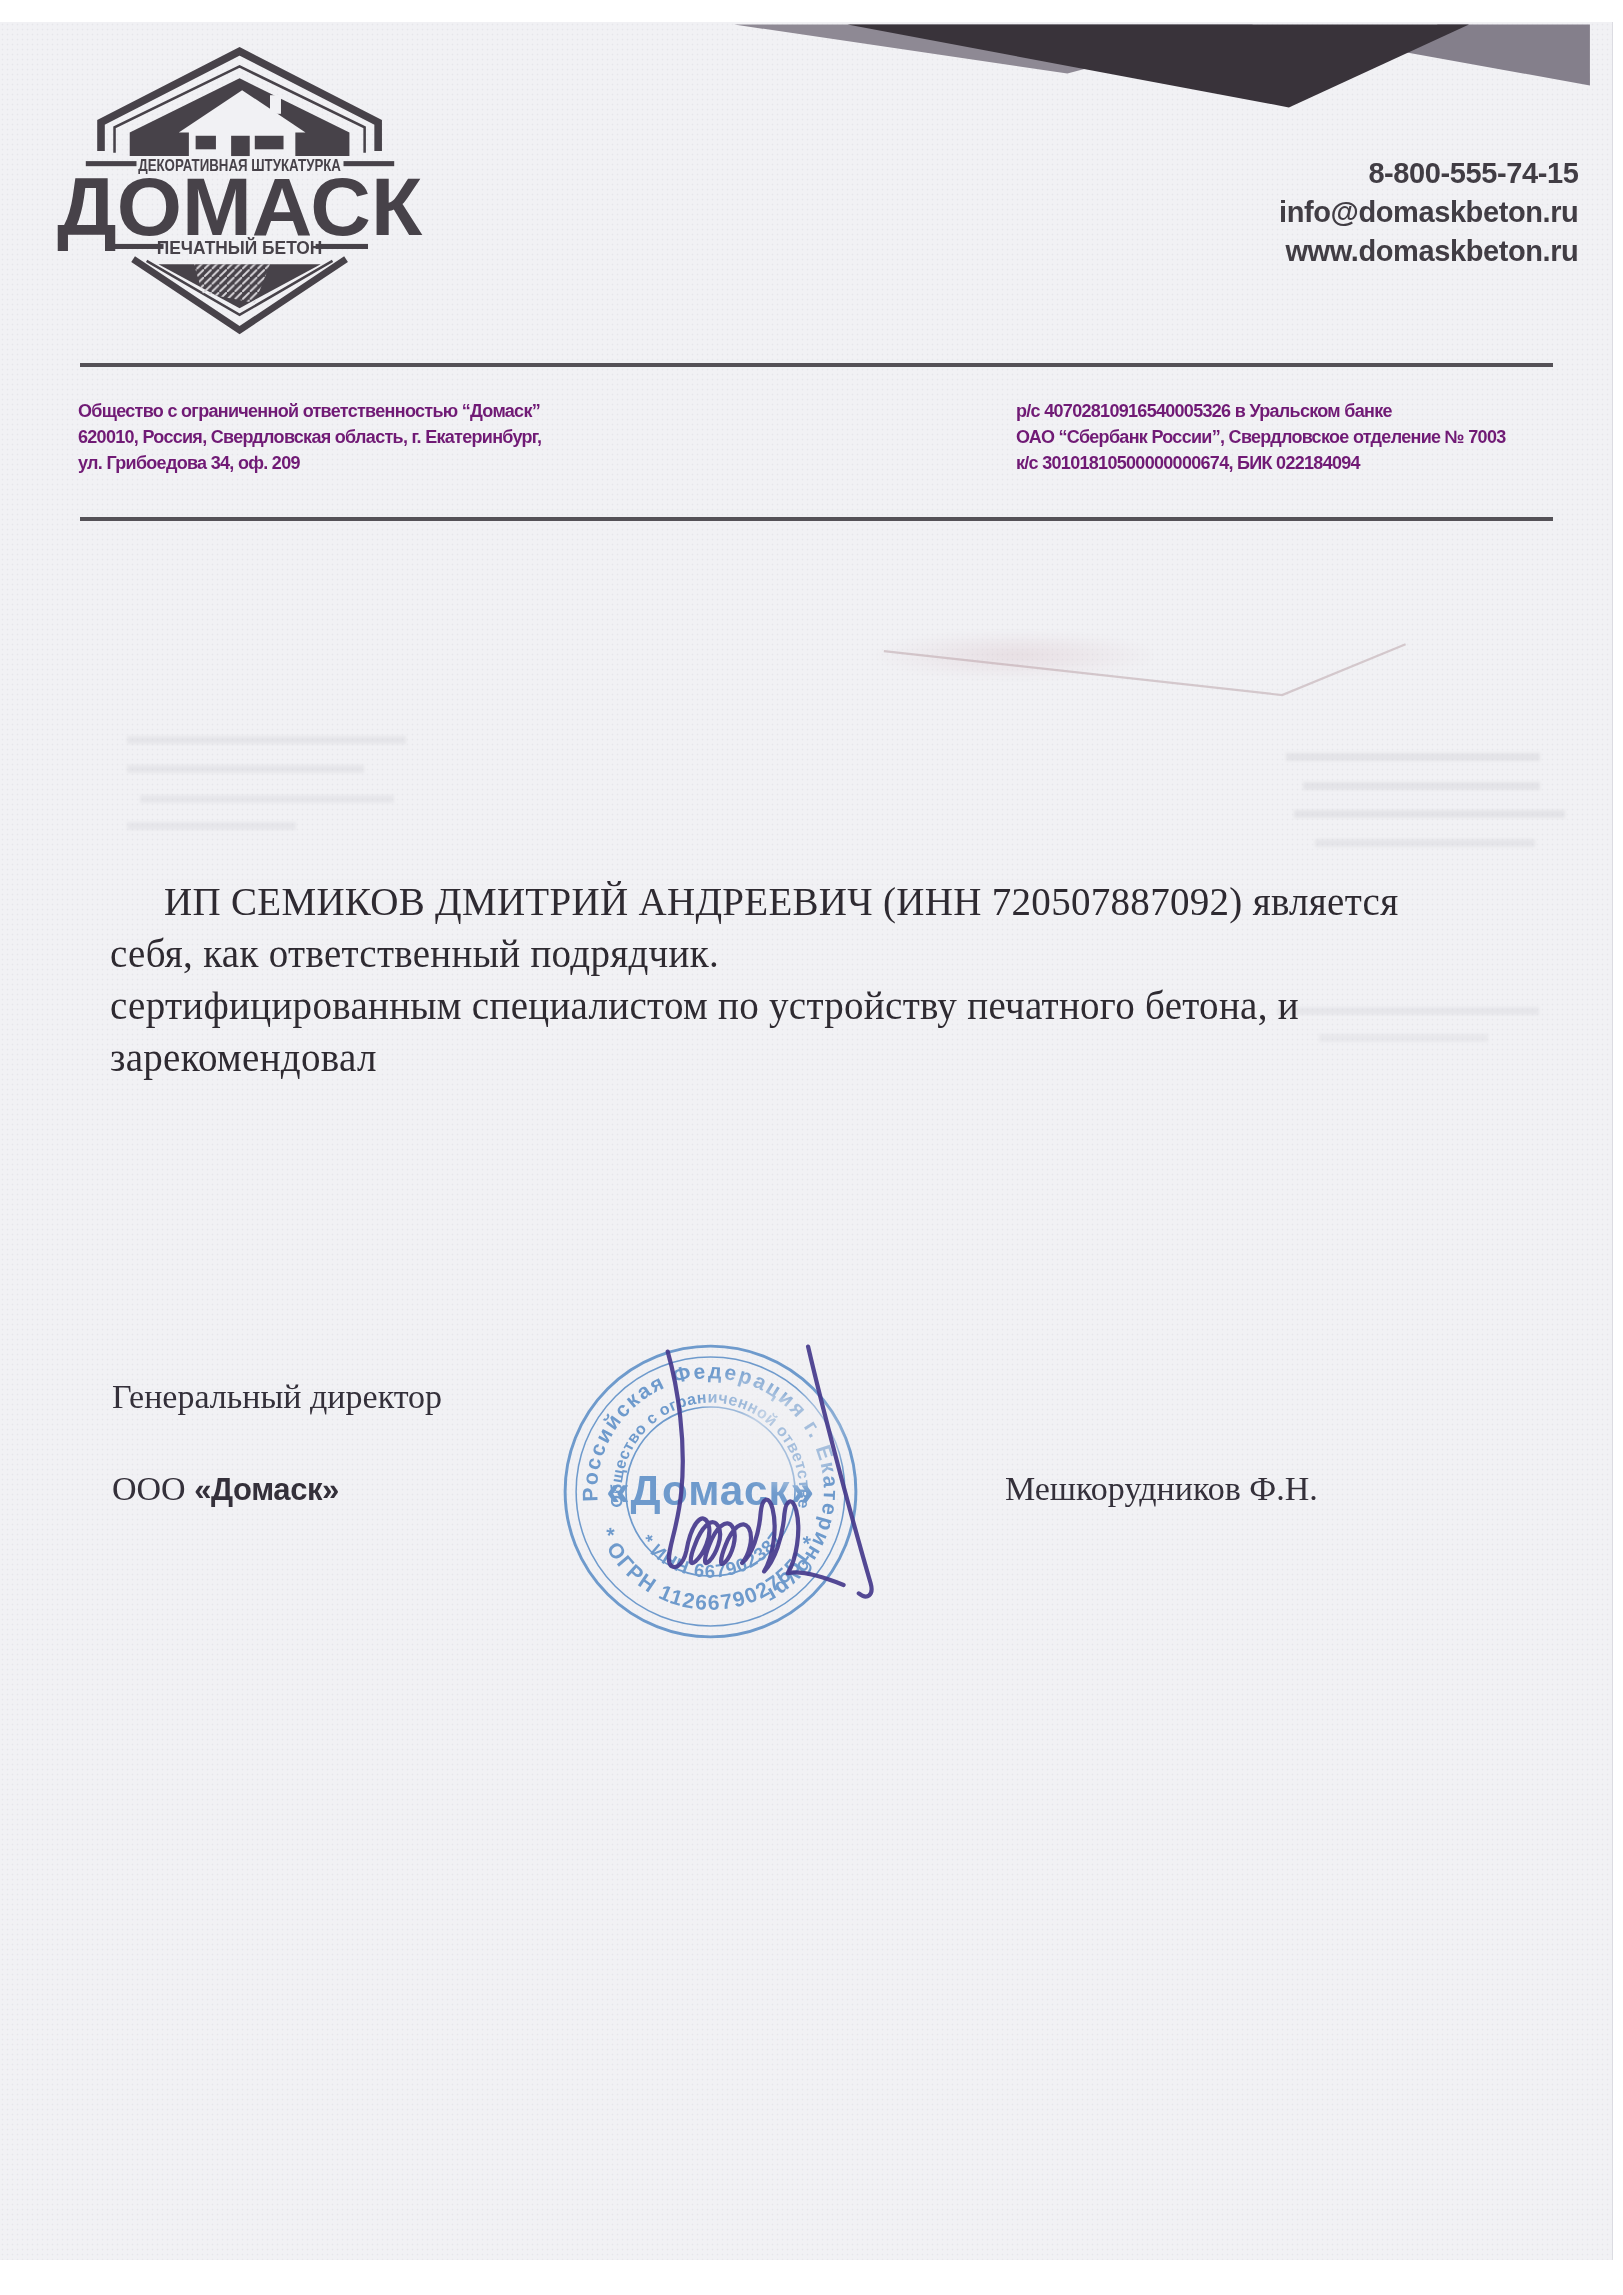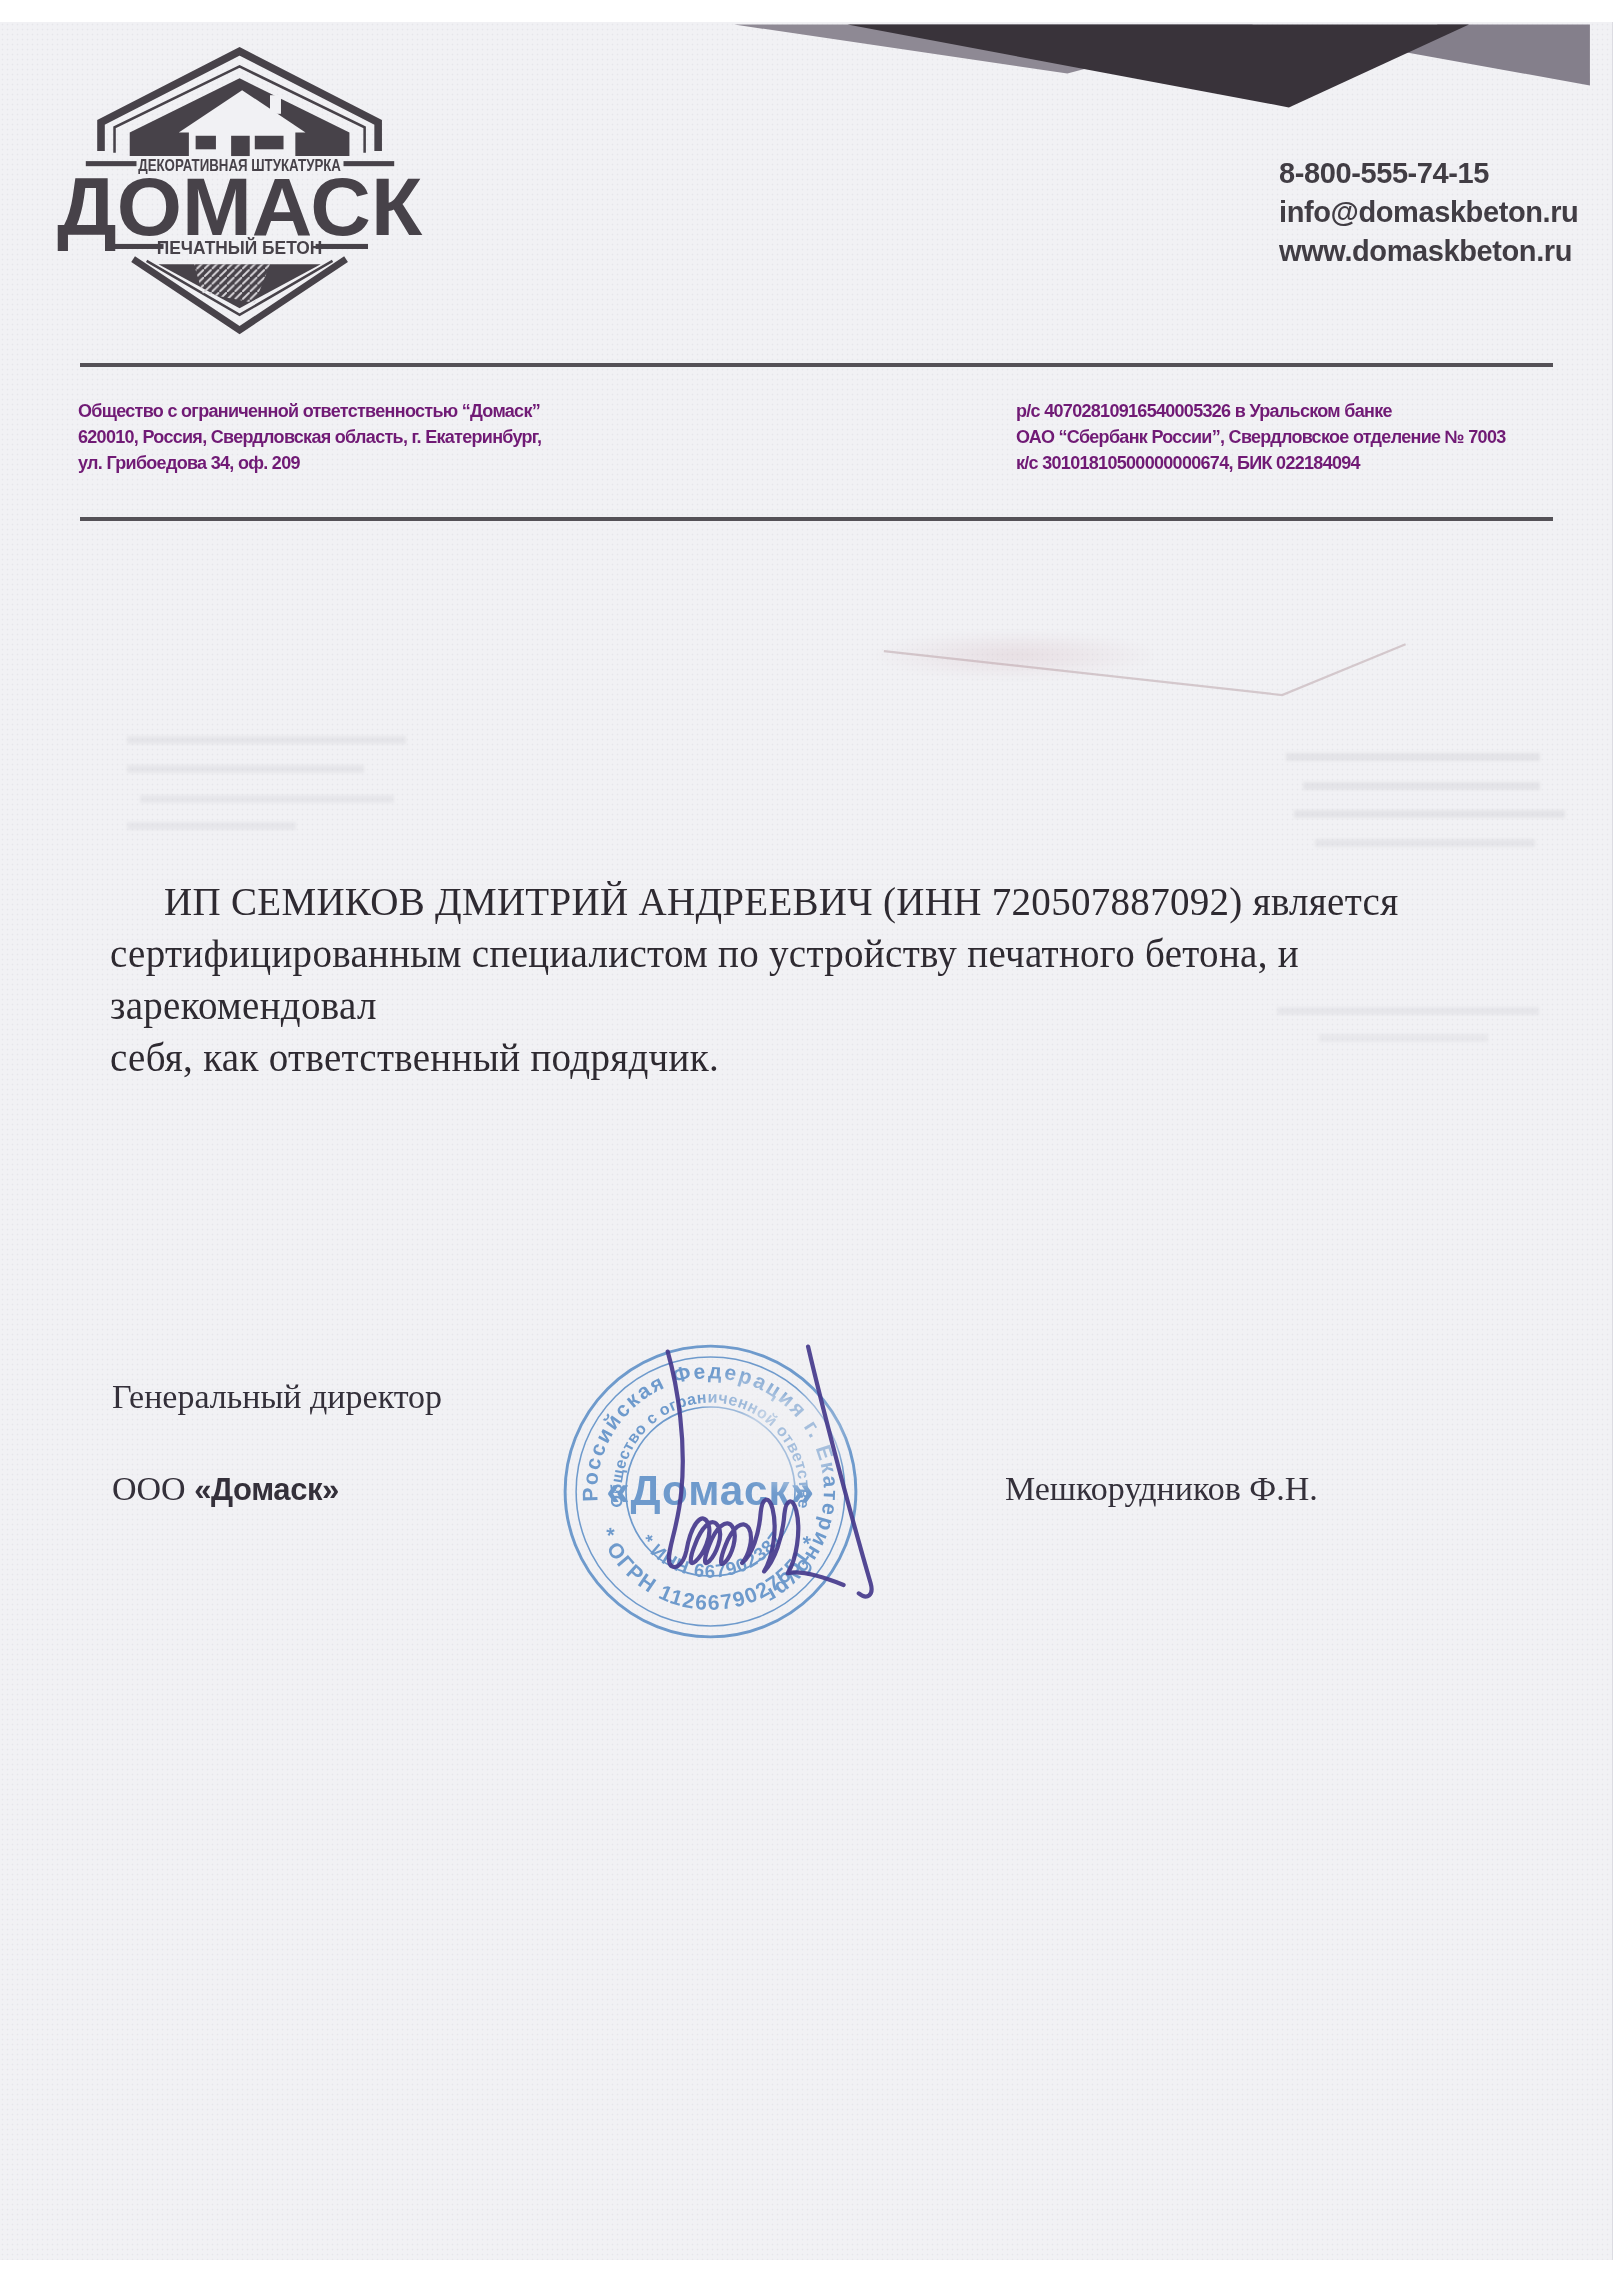--- a/index.html
+++ b/index.html
@@ -63,21 +63,21 @@
   <rect x="70" y="240" width="62" height="6" fill="#474249"></rect>
   <rect x="312" y="240" width="62" height="6" fill="#474249"></rect>
   <text x="222" y="252" text-anchor="middle" font-size="22" font-weight="bold" textLength="196" lengthAdjust="spacingAndGlyphs" fill="#474249">ПЕЧАТНЫЙ БЕТОН</text>
 
   <path d="M 96,258 L 222,342 L 348,258" fill="none" stroke-width="8" stroke="#474249"></path>
   <path d="M 112,260 L 222,324 L 332,260" fill="none" stroke-width="3" stroke="#474249"></path>
   <polygon points="126,264 318,264 222,316" fill="#474249"></polygon>
   <polygon points="168,264 258,264 240,310 178,298" fill="url(#hx)"></polygon>
 </svg>
 
-<div class="abs contacts" style="left:1279px;top:154px;">
+<div class="abs contacts" style="left:1279px;top:154px;text-align:right;">
   <div>8-800-555-74-15</div>
   <div>info@domaskbeton.ru</div>
   <div>www.domaskbeton.ru</div>
 </div>
 
 <div class="rule" style="left:80px;top:363px;width:1473px;"></div>
 <div class="rule" style="left:80px;top:517px;width:1473px;"></div>
 
 <div class="abs addr" style="left:78px;top:398px;">
   <div>Общество с ограниченной ответственностью “Домаск”</div>
@@ -98,22 +98,22 @@
 <div class="ghost-bar" style="left:127px;top:822px;width:169px;height:7.6px;opacity:.07;"></div>
 <div class="ghost-bar" style="left:1286px;top:753px;width:254px;height:7.6px;opacity:.09;"></div>
 <div class="ghost-bar" style="left:1303px;top:782px;width:237px;height:7.6px;opacity:.09;"></div>
 <div class="ghost-bar" style="left:1294px;top:810px;width:271px;height:7.6px;opacity:.09;"></div>
 <div class="ghost-bar" style="left:1315px;top:839px;width:220px;height:7.6px;opacity:.08;"></div>
 <div class="ghost-bar" style="left:1277px;top:1007px;width:262px;height:7.6px;opacity:.07;"></div>
 <div class="ghost-bar" style="left:1319px;top:1034px;width:169px;height:7.6px;opacity:.06;"></div>
 
 <div class="abs bodytext" style="left:110px;top:876px;width:1463px;">
   <div class="indent">ИП СЕМИКОВ ДМИТРИЙ АНДРЕЕВИЧ (ИНН 720507887092) является</div>
+  <div>себя, как ответственный подрядчик.</div>
   <div>сертифицированным специалистом по устройству печатного бетона, и зарекомендовал</div>
-  <div>себя, как ответственный подрядчик.</div>
 </div>
 
 <div class="abs sig" style="left:112px;top:1378px;">Генеральный директор</div>
 <div class="abs sig" style="left:112px;top:1470px;">
   <span>ООО</span>
   <span class="co-name">«Домаск»</span>
 </div>
 <div class="abs sig" style="left:1005px;top:1470px;">Мешкорудников Ф.Н.</div>
 
 <svg class="abs" style="left:533px;top:1314px;opacity:.88;" width="355" height="355" viewBox="0 0 420 420">

